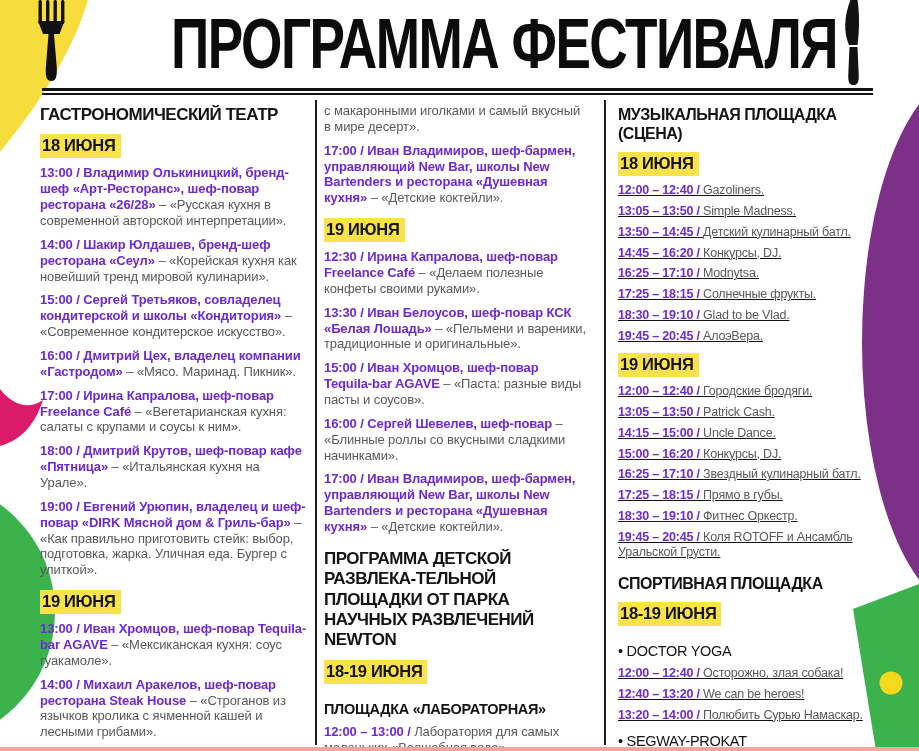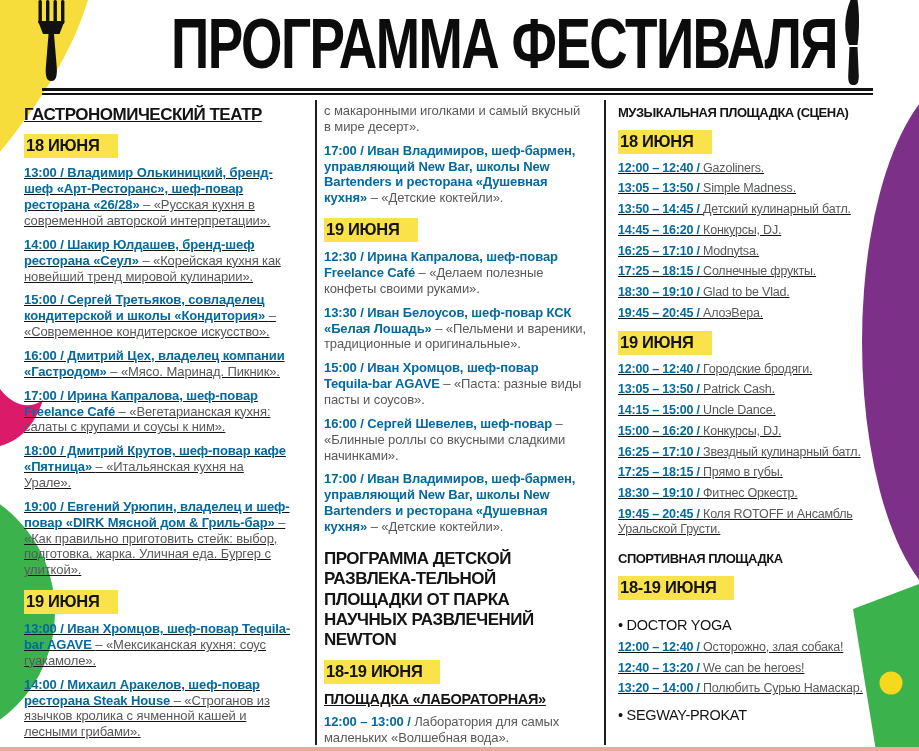--- a/index.html
+++ b/index.html
@@ -18,38 +18,38 @@
   .title{
     position:absolute;left:80px;right:80px;top:2px;height:84px;line-height:84px;
     text-align:center;font-weight:700;font-size:70px;letter-spacing:-2px;
     transform:scaleX(0.76);transform-origin:50% 50%;white-space:nowrap;z-index:2;color:#0c0c0c;
   }
   .rule{position:absolute;left:42px;right:46px;z-index:2;background:#111;}
   .rule1{top:88px;height:3px;}
   .rule2{top:93px;height:2px;}
   
   .col{position:absolute;top:103px;bottom:4px;z-index:2;overflow:hidden;}
-  #col1{left:24px;width:268px;text-decoration:underline;}
+  #col1{left:40px;width:268px;}
   #col2{left:324px;width:266px;}
   #col3{left:618px;width:272px;}
   .vline{position:absolute;top:100px;bottom:6px;width:2px;background:#1c1c1c;z-index:2;}
   #vline1{left:315px;} #vline2{left:604px;}
   .h{font-weight:700;font-size:17px;line-height:1.2;letter-spacing:-0.5px;margin:14px 0 5px;}
   .col .h:first-child{margin-top:2px;}
   .date{
     display:inline-block;background:var(--yellow-hl);font-weight:700;font-size:16.5px;
-    letter-spacing:-0.3px;padding:2px 18px 3px 2px;margin:4px 0 7px;
+    letter-spacing:-0.3px;padding:2px 5px 3px 2px;margin:4px 0 7px;
   }
-  .sub{font-weight:700;font-size:14.5px;letter-spacing:-0.3px;margin:0 0 7px;text-decoration:underline;}
+  .sub{font-weight:700;font-size:14.5px;letter-spacing:-0.3px;margin:10px 0 7px;}
   .bullet{font-weight:400;font-size:14.5px;letter-spacing:-0.3px;margin:10px 0 7px;}
   .item{margin:0 0 8px;font-size:13px;line-height:1.22;letter-spacing:-0.1px;}
-  .item .b{font-weight:700;color:#0369a1;}
+  .item .b{font-weight:700;color:#6d28d9;}
   .item .r{color:var(--gray);}
   #col3 .item{margin:0 0 5.5px;font-size:12.5px;letter-spacing:-0.2px;text-decoration:underline;}
-  #col3 .h{font-size:13px;}
+  #col3 .h{font-size:16px;}
   
   .strip{position:absolute;left:0;right:0;bottom:0;height:4px;background:var(--strip);z-index:3;}
 </style>
 </head>
 <body>
 
 <svg id="deco" viewBox="0 0 919 751" aria-hidden="true">
   <path d="M0,0 L88,0 C72,52 42,100 0,152 Z" fill="#f6dd3b"></path>
   <ellipse cx="968" cy="342" rx="106" ry="268" fill="#7c3087"></ellipse>
   <path d="M0,389 C14,407 30,409 43,400 C34,428 18,441 0,446 Z" fill="#dc1a6a"></path>

